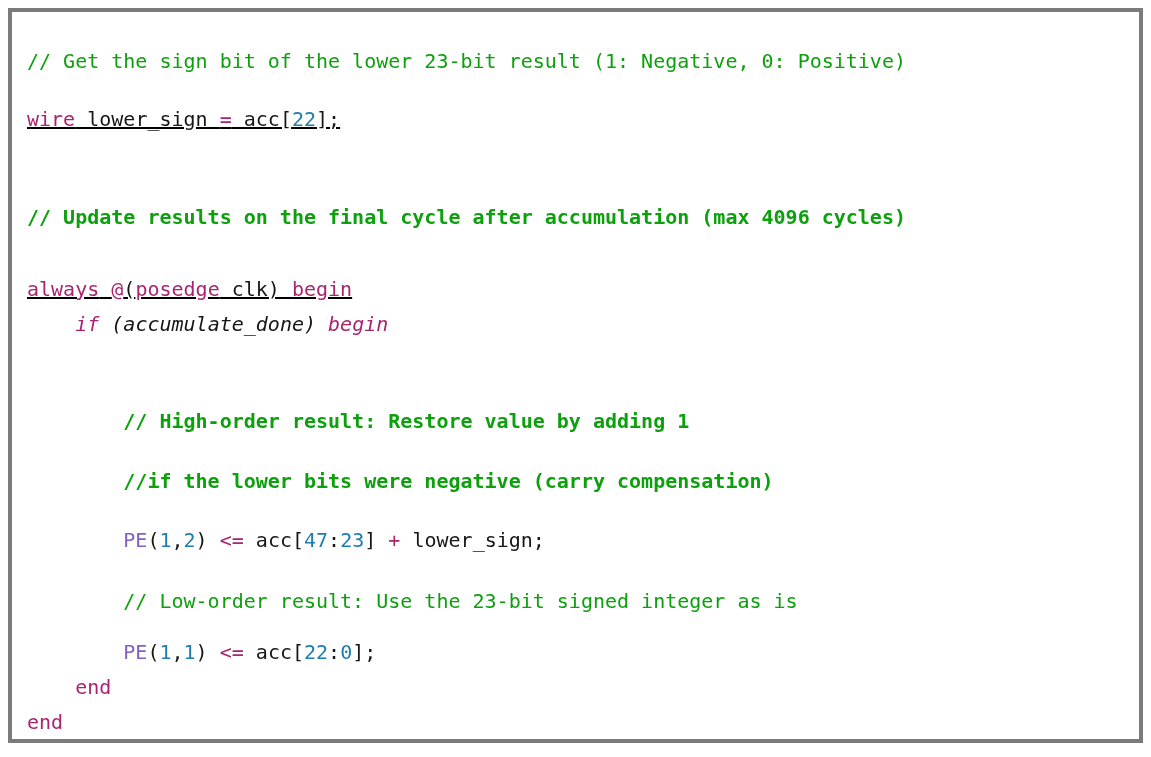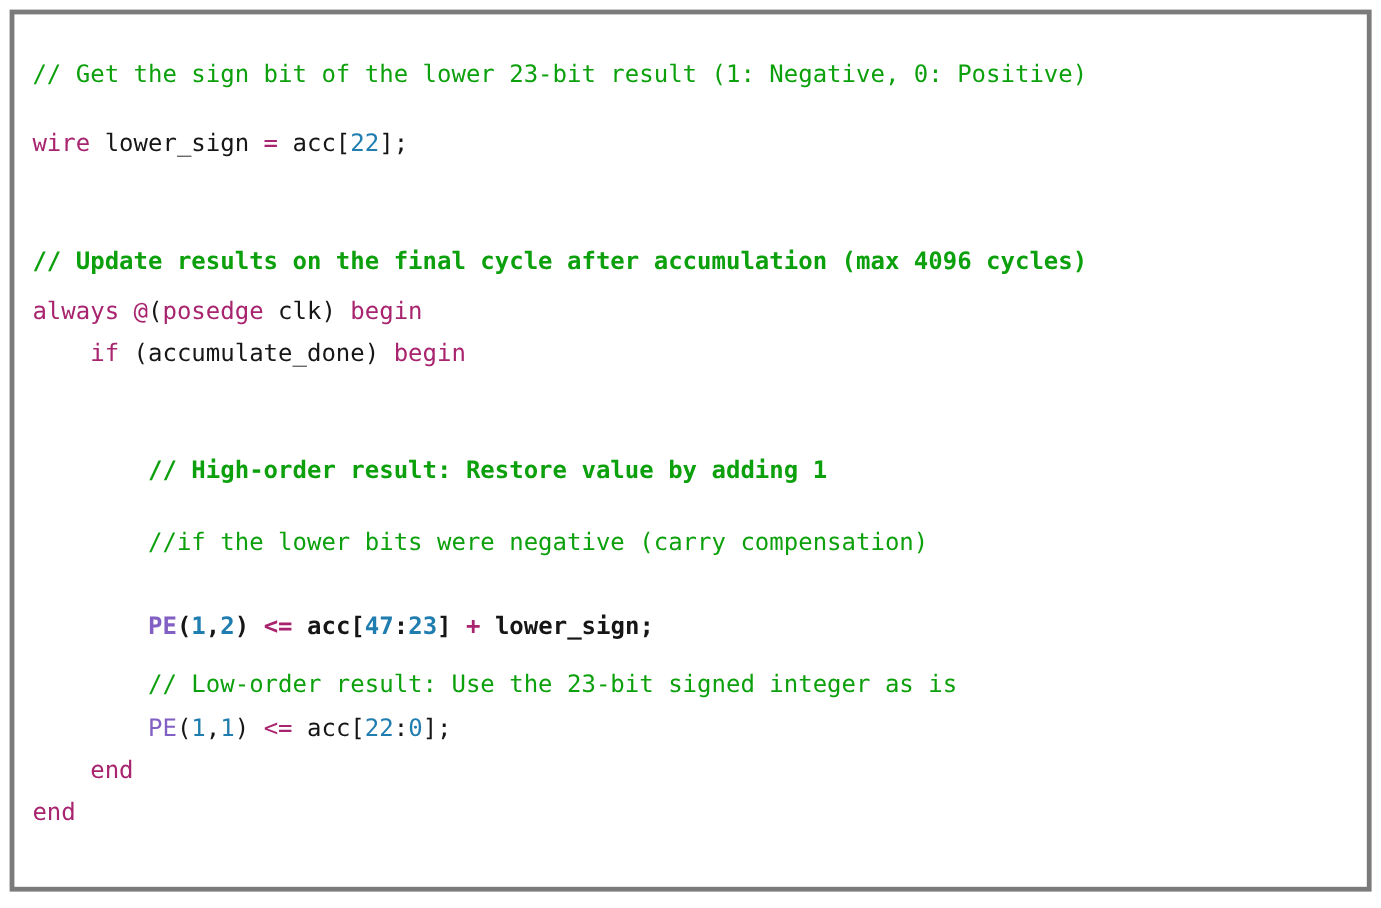--- a/index.html
+++ b/index.html
@@ -20,29 +20,29 @@
     background: var(--background, #ffffff);
     border: 4px solid var(--border, #7b7b7b);
     padding: 32px 8px 0 15px;
     overflow: hidden;
     font-size: 20px;
     line-height: 35px;
     white-space: pre;
   }
   .code-line { height: 35px; }
   
-  .code-line:nth-child(2)  { margin-top: 23px; }
+  .code-line:nth-child(2)  { margin-top: 23px; text-decoration: underline; }
   .code-line:nth-child(3)  { margin-top: 63px; font-weight: bold; }
-  .code-line:nth-child(4)  { margin-top: 7px; }
-  .code-line:nth-child(5)  { margin-top: 0; }
+  .code-line:nth-child(4)  { margin-top: 37px; text-decoration: underline; }
+  .code-line:nth-child(5)  { margin-top: 0; font-style: italic; }
   .code-line:nth-child(6)  { margin-top: 62px; font-weight: bold; }
-  .code-line:nth-child(7)  { margin-top: 25px; }
-  .code-line:nth-child(8)  { margin-top: 35px; font-weight: bold; }
-  .code-line:nth-child(9)  { margin-top: 14px; }
-  .code-line:nth-child(10) { margin-top: 1px; }
+  .code-line:nth-child(7)  { margin-top: 25px; font-weight: bold; }
+  .code-line:nth-child(8)  { margin-top: 24px; }
+  .code-line:nth-child(9)  { margin-top: 26px; }
+  .code-line:nth-child(10) { margin-top: 16px; }
   .code-line:nth-child(11) { margin-top: 0; }
   .code-line:nth-child(12) { margin-top: 0; }
 
   .tok-comment  { color: var(--comment,  #0da00d); }
   .tok-keyword  { color: var(--keyword,  #a8246e); }
   .tok-operator { color: var(--operator, #a8246e); }
   .tok-number   { color: var(--number,   #207db0); }
   .tok-function { color: var(--function, #825fc3); }
   .tok-plain    { color: var(--plain,    #161616); }
 </style>

